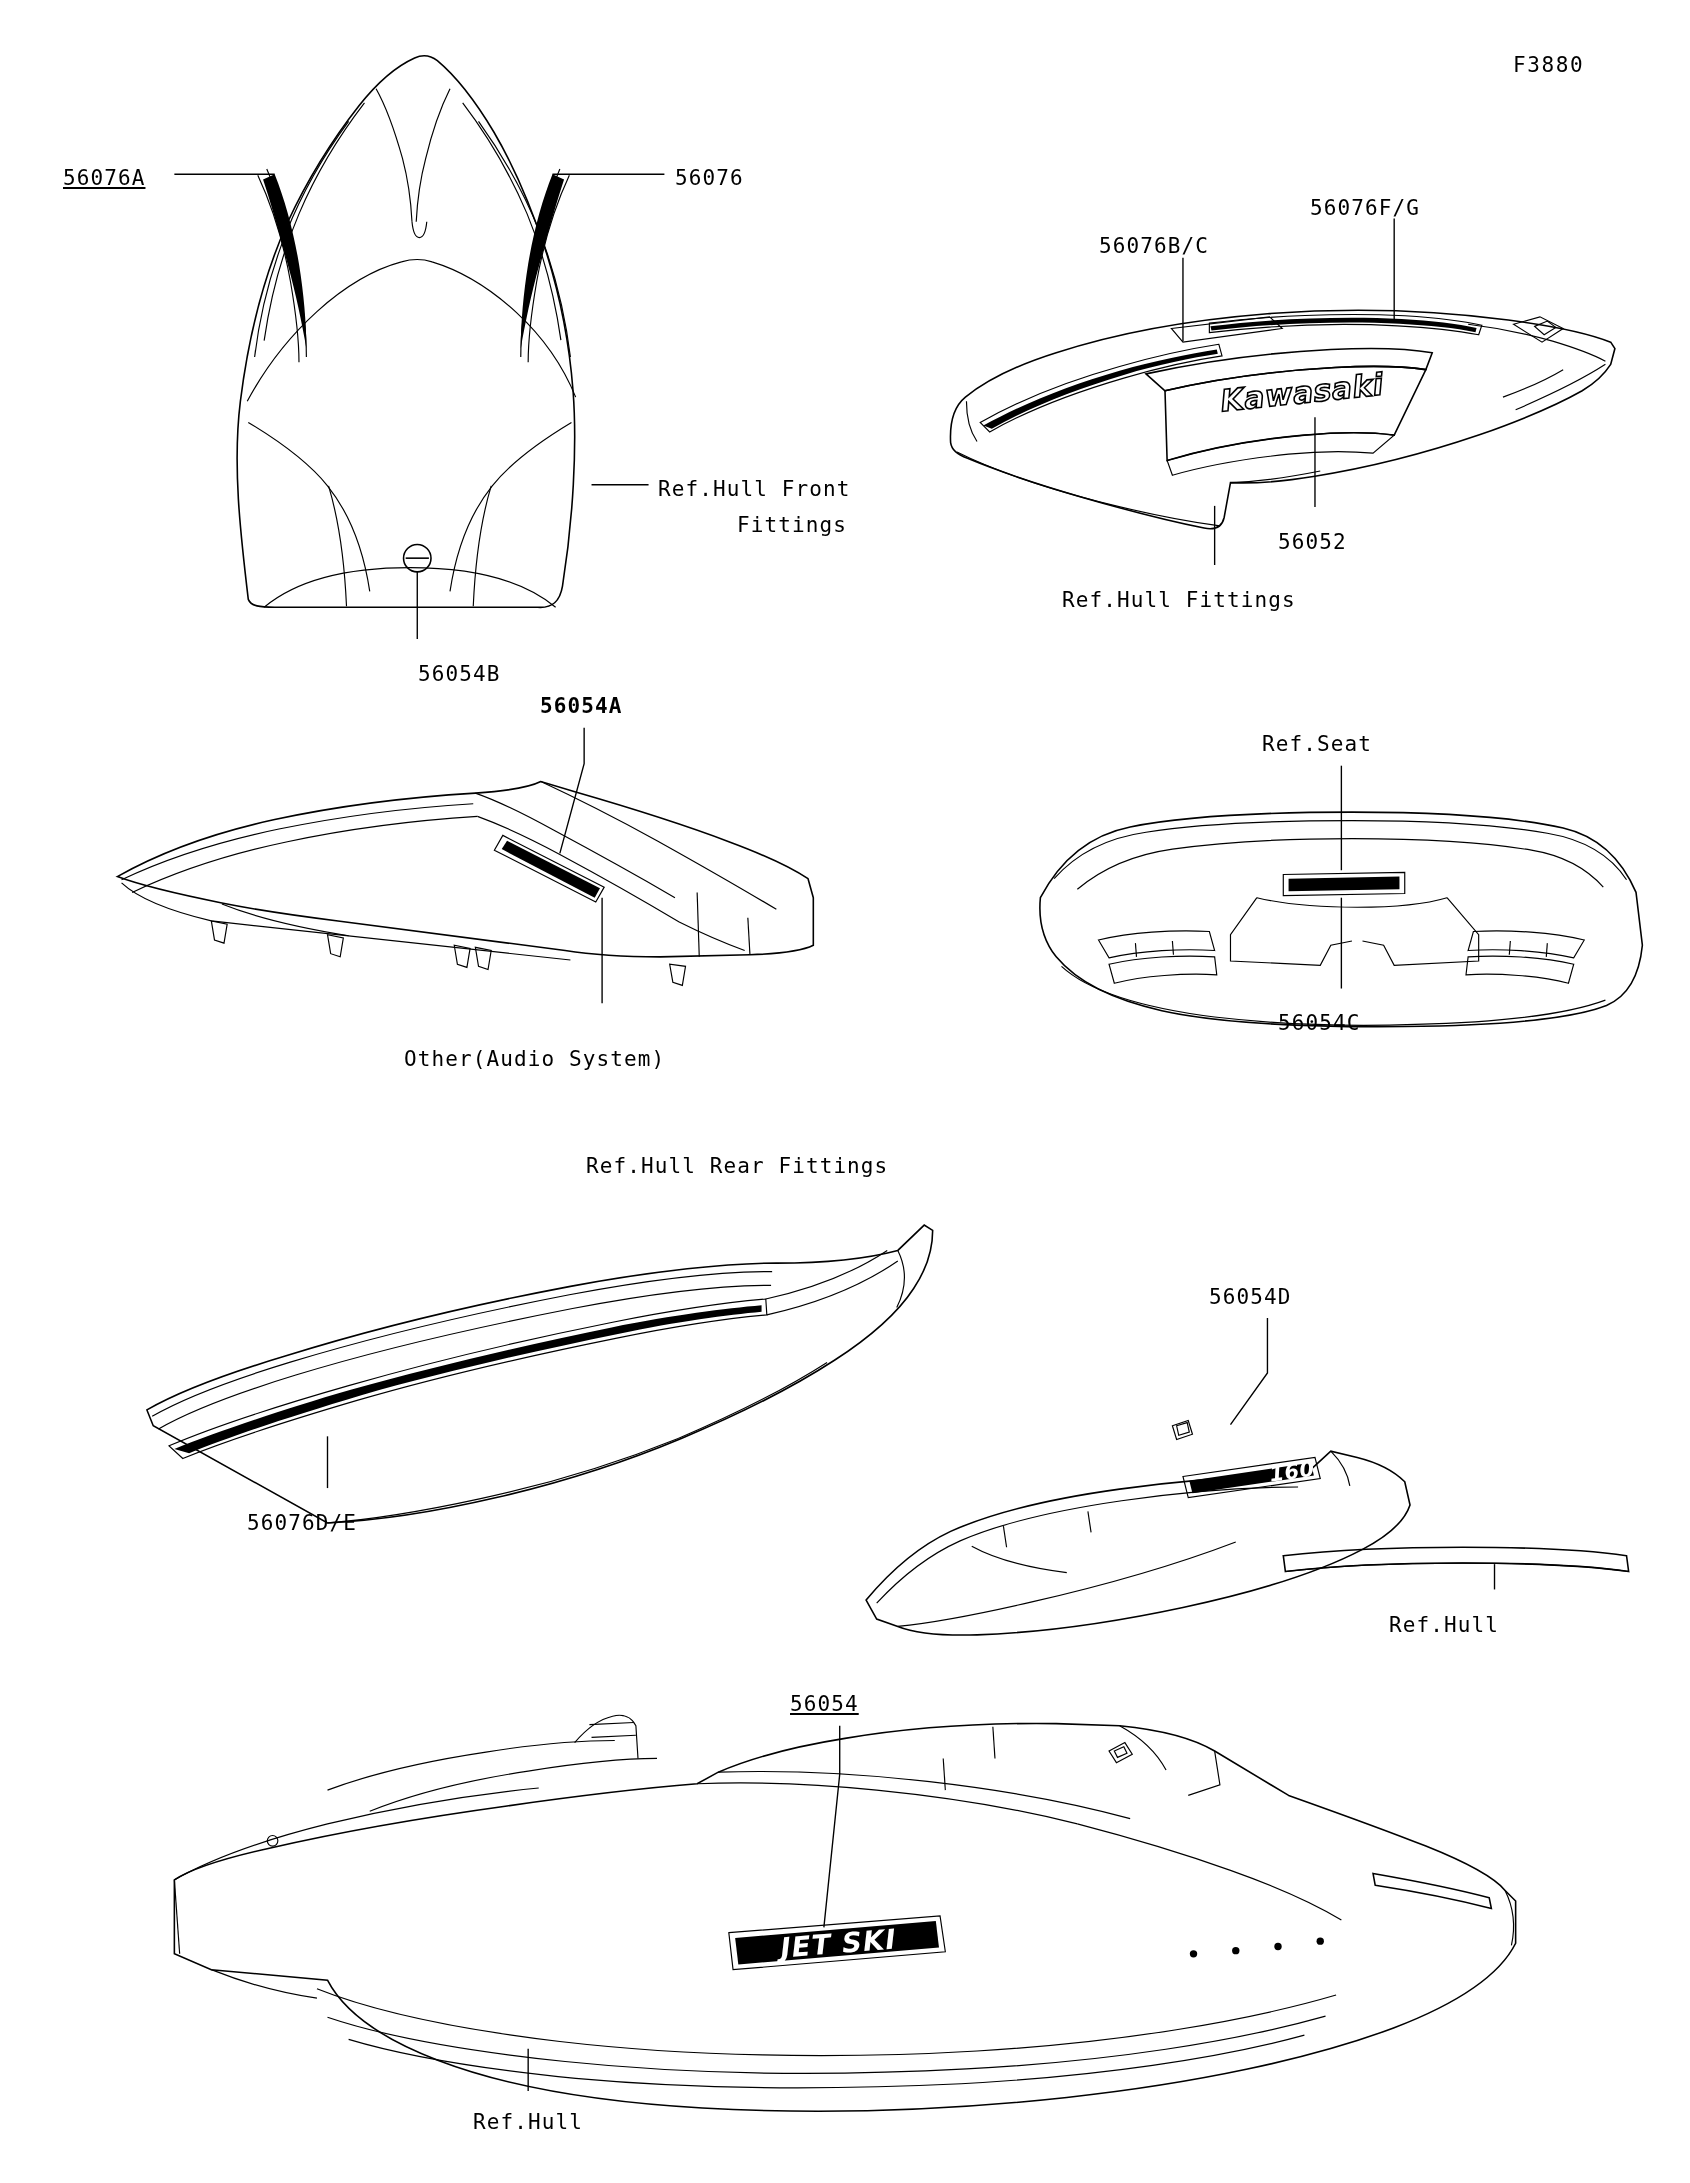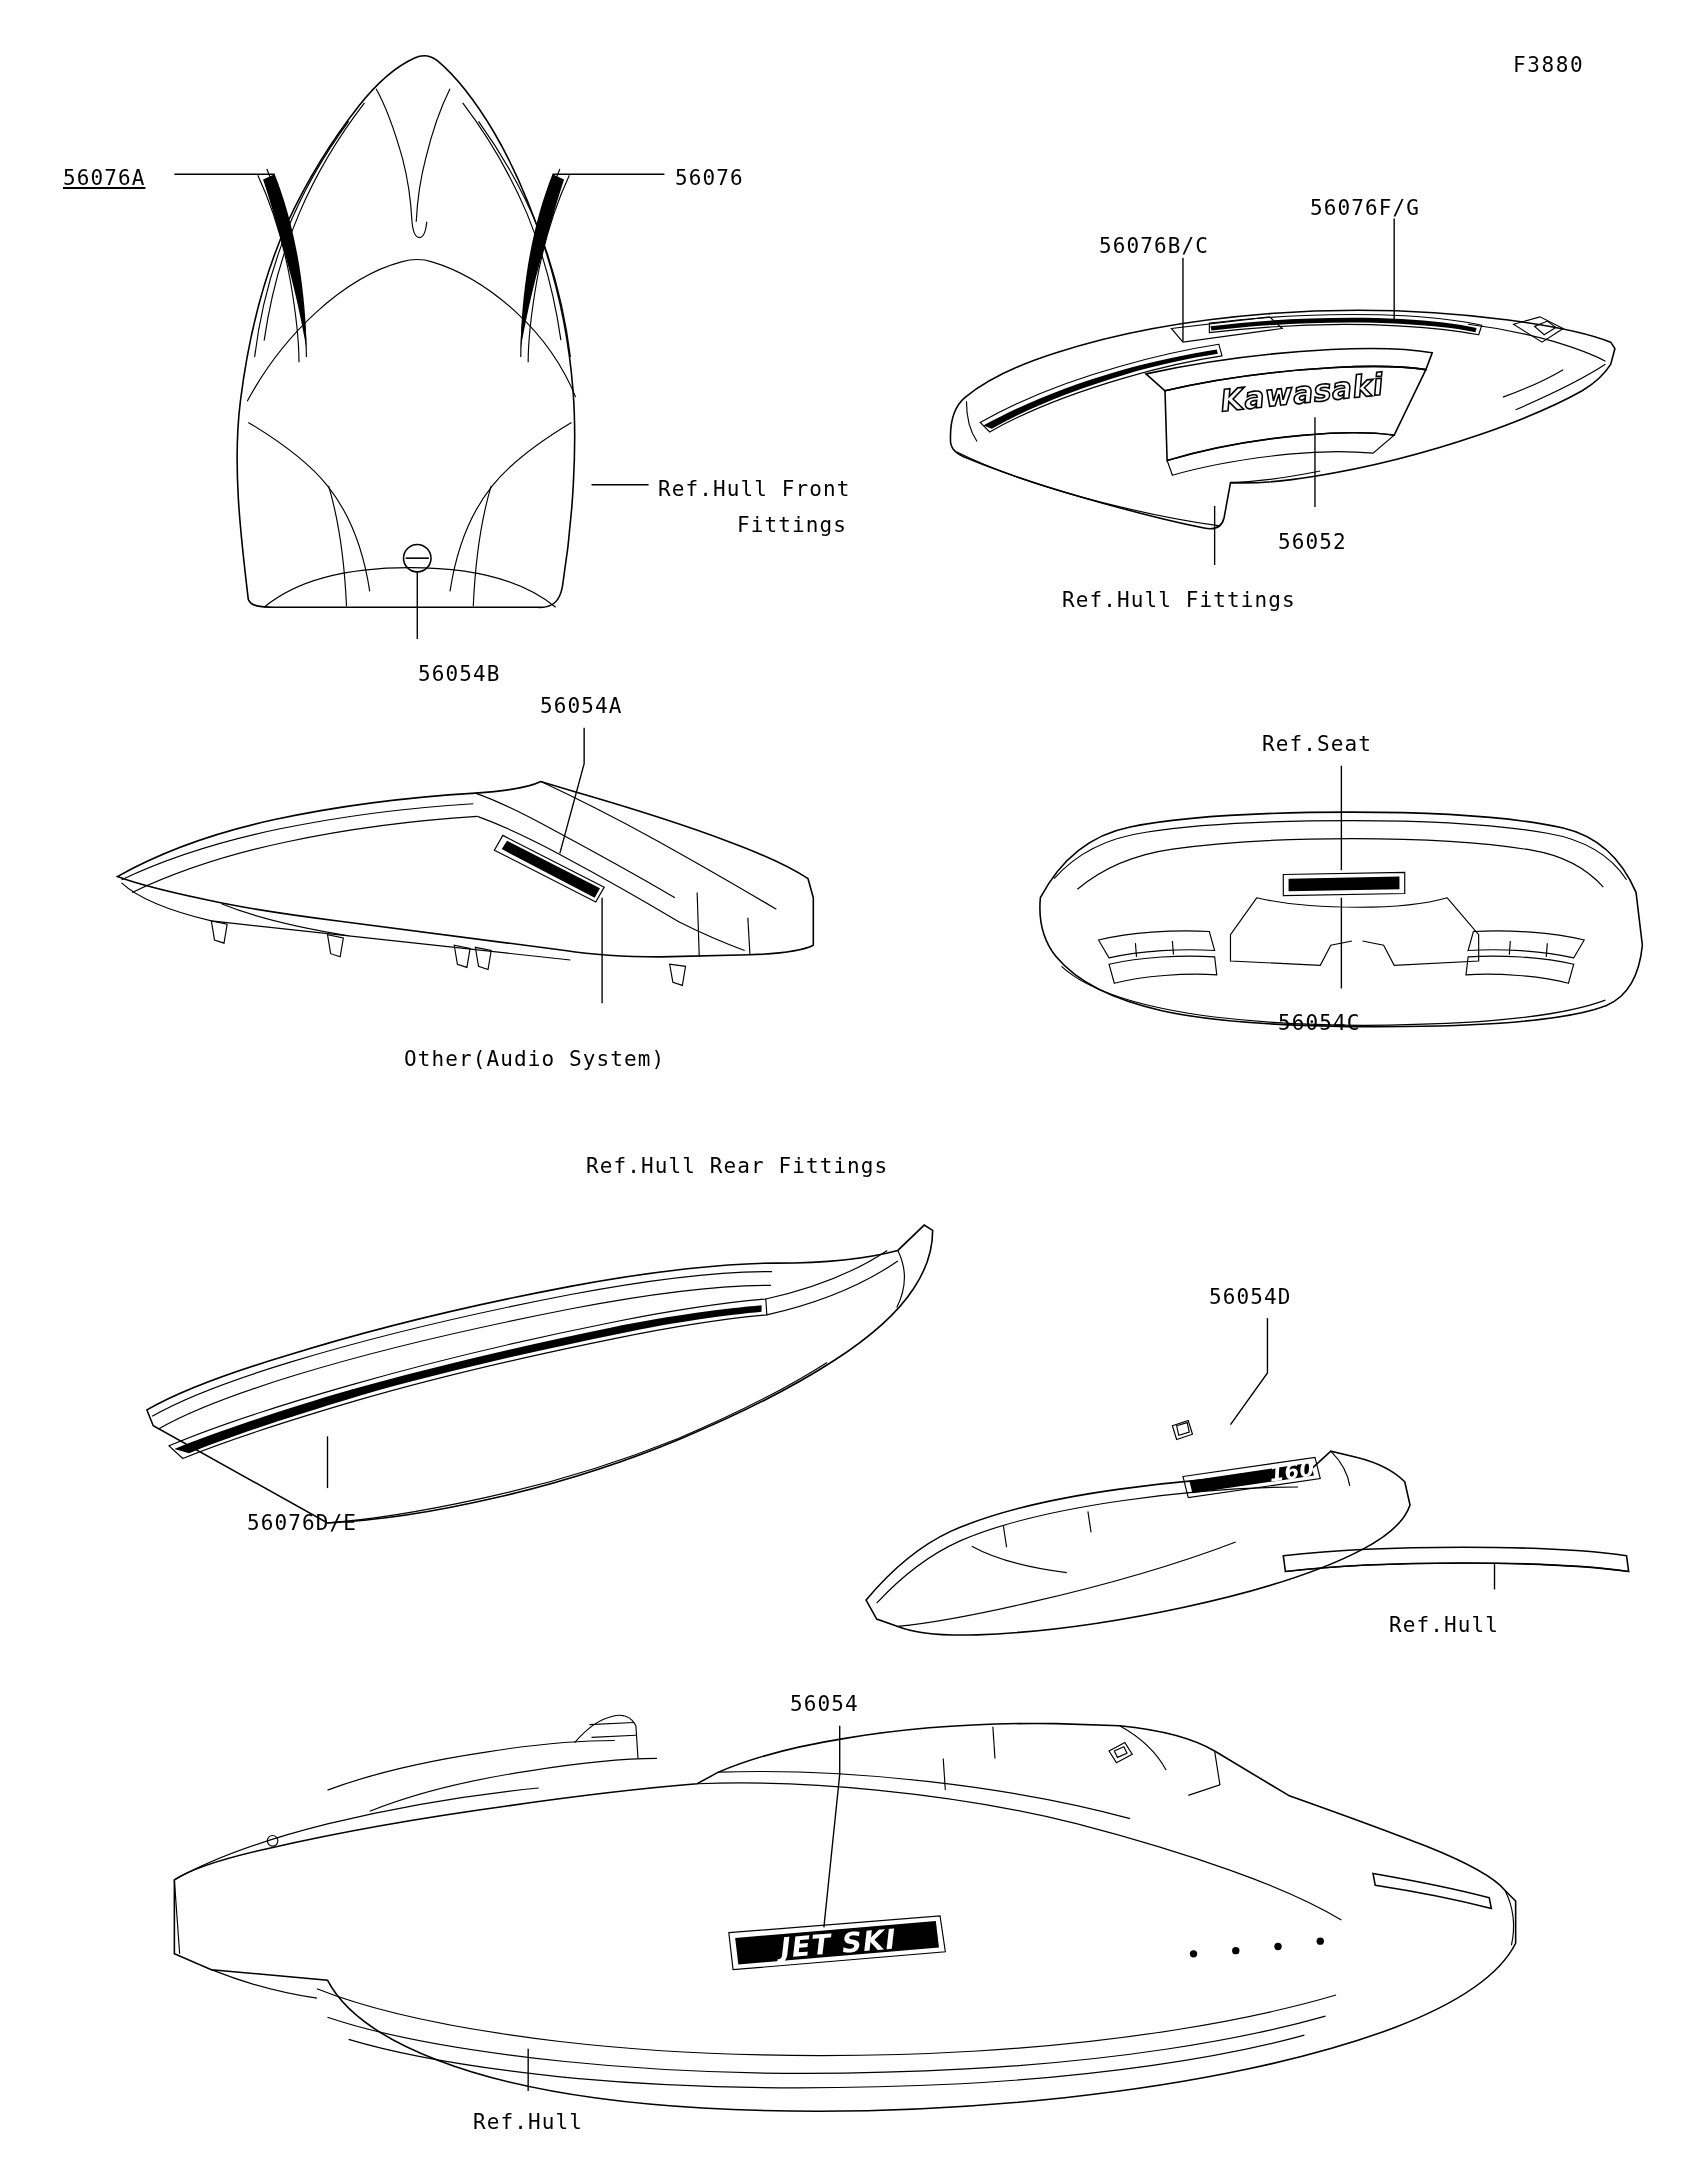--- a/index.html
+++ b/index.html
@@ -293,33 +293,33 @@
   <div class="label" style="left:675px; top:164px;">56076</div>
   <div class="label" style="left:658px; top:475px;">Ref.Hull Front</div>
   <div class="label" style="left:737px; top:511px;">Fittings</div>
   <div class="label" style="left:370px; top:660px;margin-left:48px;">56054B</div>
 
   <div class="label" style="left:1099px; top:232px;">56076B/C</div>
   <div class="label" style="left:1310px; top:194px;">56076F/G</div>
   <div class="label" style="left:1278px; top:528px;">56052</div>
   <div class="label" style="left:1062px; top:586px;">Ref.Hull Fittings</div>
 
-  <div class="label" style="left:540px; top:692px;">56054A</div>
+  <div class="label" style="left:540px; top:692px;font-weight:bold;">56054A</div>
   <div class="label" style="left:404px; top:1024px;margin-top:21px;">Other(Audio System)</div>
 
   <div class="label" style="left:1262px; top:730px;">Ref.Seat</div>
   <div class="label" style="left:1278px; top:1009px;">56054C</div>
 
   <div class="label" style="left:586px; top:1152px;">Ref.Hull Rear Fittings</div>
   <div class="label" style="left:247px; top:1509px;">56076D/E</div>
 
   <div class="label" style="left:1209px; top:1283px;">56054D</div>
   <div class="label" style="left:1389px; top:1611px;">Ref.Hull</div>
 
-  <div class="label" style="left:790px; top:1690px;">56054</div>
+  <div class="label" style="left:790px; top:1690px;text-decoration:underline;">56054</div>
   <div class="label" style="left:473px; top:2108px;">Ref.Hull</div>
 
   <div style="position:absolute; left:1191px; top:374px; width:222px; height:37px; transform:rotate(-6deg); display:flex; align-items:center; justify-content:center;">
     <span style="font-family:'DejaVu Sans','Liberation Sans',sans-serif; font-style:italic; font-weight:bold; font-size:30px; color:#ffffff; -webkit-text-stroke:1.6px #000; letter-spacing:0.5px;">Kawasaki</span>
   </div>
 
   <div style="position:absolute; left:1194px; top:1462px; width:121px; height:30px; transform:rotate(-8deg); display:flex; align-items:center; justify-content:flex-end;">
     <span style="font-family:'DejaVu Sans','Liberation Sans',sans-serif; font-style:italic; font-weight:bold; font-size:21px; color:#ffffff; letter-spacing:0.5px;">160</span>
   </div>
 

